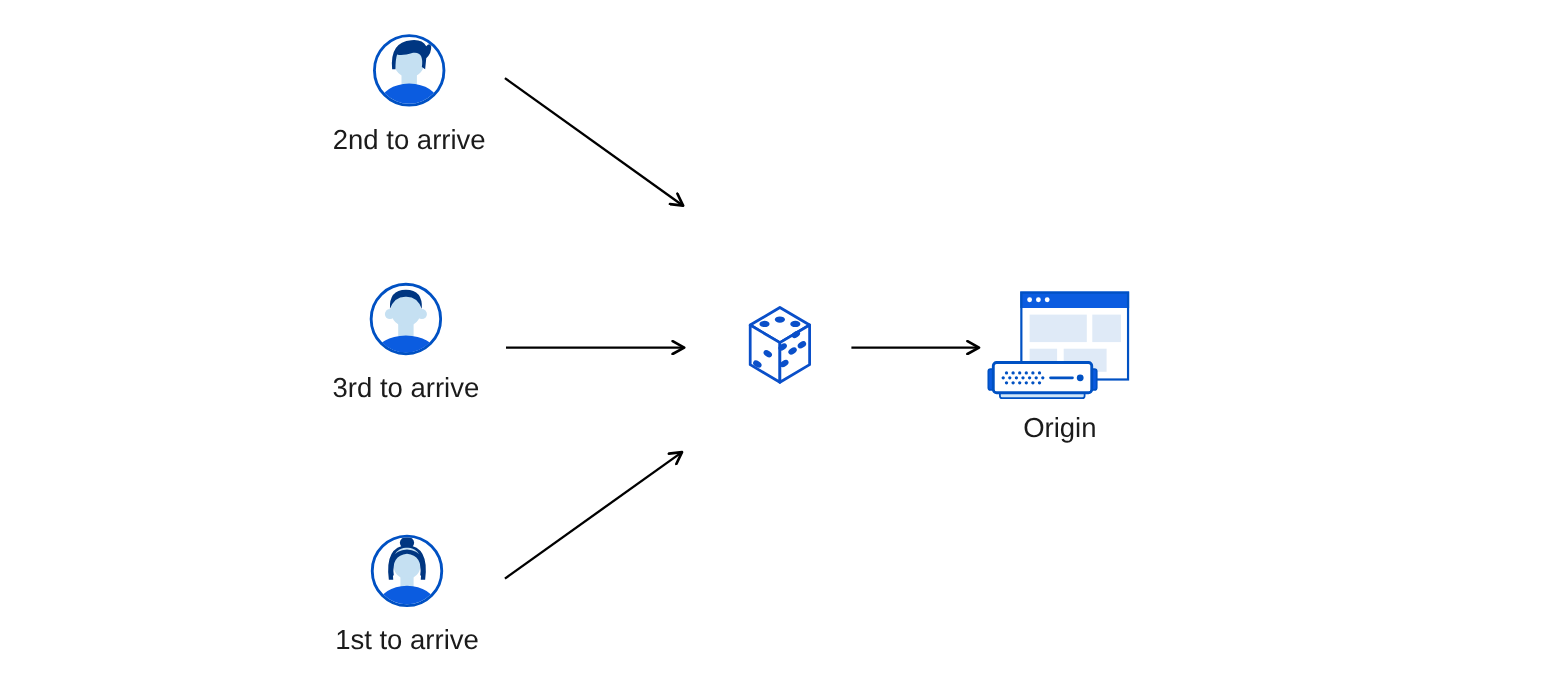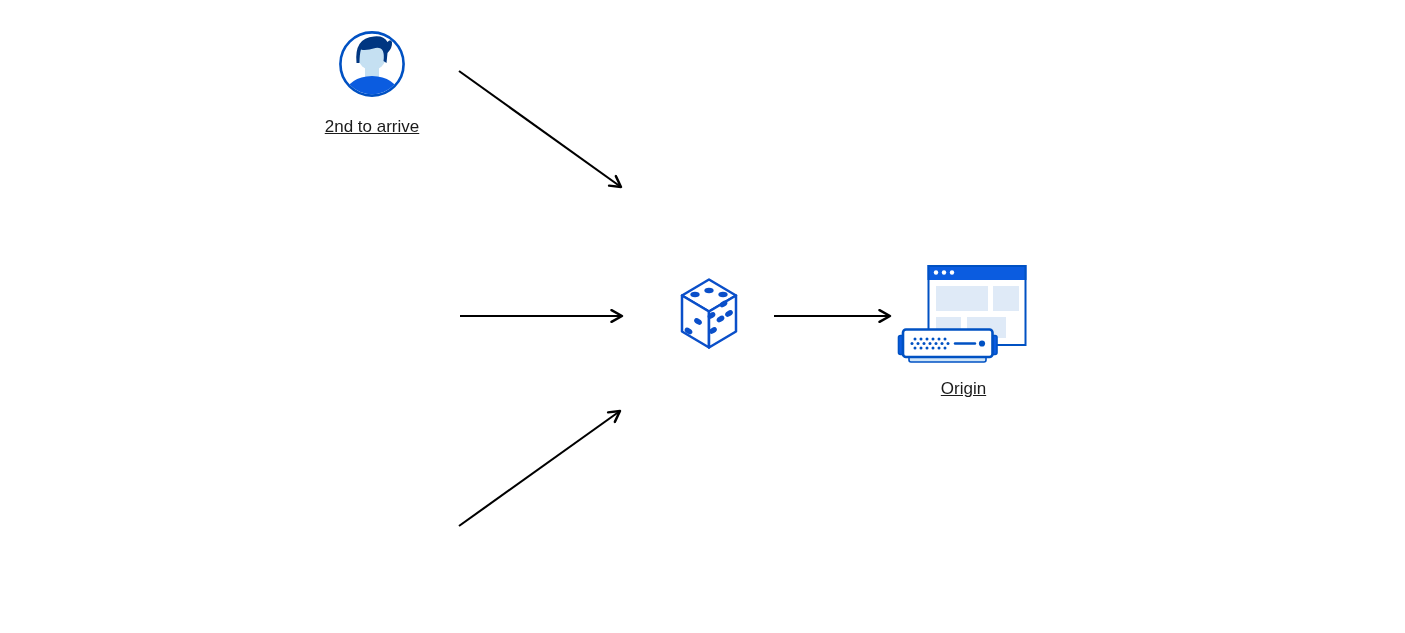--- a/index.html
+++ b/index.html
@@ -22,26 +22,25 @@
 
   .node {
     position: absolute;
     display: flex;
     flex-direction: column;
     align-items: center;
   }
 
   .node-label {
     margin-top: 19px;
-    font-size: 17px;
+    font-size: 25px;
     line-height: 20px;
     color: #1b1b1b;
     text-align: center;
     white-space: nowrap;
-    text-decoration: underline;
   }
 
   .origin-label { margin-top: 15px; text-align: right; }
 
   .avatar-svg { display: block; }
 </style>
 </head>
 <body>
 
 <div class="canvas">
@@ -70,21 +69,59 @@
         <rect x="27" y="33" width="14" height="16" fill="#c5e0f2"></rect>
         <path d="M5 68 Q9 47 34 46 Q59 47 63 68 Z" fill="#0b5ce0"></path>
         <rect x="20.5" y="10" width="27" height="30" rx="12.5" fill="#c5e0f2"></rect>
         <path d="M18.5 33 Q16 8 36 6.5 Q46 5.5 49.5 12 Q52.5 8.5 54 12 Q54.5 18 49.5 23 L48.5 33 L45.5 31
                  Q47.5 16.5 37.5 18 Q27.5 21 23 19.5 Q21.5 24 21.5 33 Z" fill="#003681"></path>
       </g>
     </svg>
     <div class="node-label">2nd to arrive</div>
   </div>
 
+  <div class="node" style="left:299px; top:256px; width:140px;">
+    <svg class="avatar-svg" width="68" height="68" viewBox="0 0 68 68" xmlns="http://www.w3.org/2000/svg">
+      <defs>
+          <clipPath id="clip-av2">
+            <circle cx="34" cy="34" r="30.4"></circle>
+          </clipPath>
+        </defs>
+      <circle cx="34" cy="34" r="31.6" fill="#ffffff" stroke="#0051c3" stroke-width="2.6"></circle>
+      <g clip-path="url(#clip-av2)">
+        <rect x="27" y="36" width="14" height="14" fill="#c5e0f2"></rect>
+        <path d="M5 68 Q8 50 34 49 Q60 50 63 68 Z" fill="#0b5ce0"></path>
+        <circle cx="19.5" cy="29.5" r="4.6" fill="#c5e0f2"></circle>
+        <circle cx="48.5" cy="29.5" r="4.6" fill="#c5e0f2"></circle>
+        <rect x="20.5" y="11.5" width="27" height="29" rx="13" fill="#c5e0f2"></rect>
+        <path d="M19.5 25 Q18.5 7.5 34 7.5 Q49.5 7.5 48.5 25 Q44.5 13.5 34 13.8 Q23.5 13.5 19.5 25 Z" fill="#003681"></path>
+      </g>
+    </svg>
+    <div class="node-label">3rd to arrive</div>
+  </div>
 
+  <div class="node" style="left:300px; top:485px; width:140px;">
+    <svg class="avatar-svg" width="68" height="68" viewBox="0 0 68 68" xmlns="http://www.w3.org/2000/svg">
+      <defs>
+          <clipPath id="clip-av3">
+            <circle cx="34" cy="34" r="30.4"></circle>
+          </clipPath>
+        </defs>
+      <circle cx="34" cy="34" r="31.6" fill="#ffffff" stroke="#0051c3" stroke-width="2.6"></circle>
+      <g clip-path="url(#clip-av3)">
+        <rect x="28" y="34" width="12" height="16" fill="#c5e0f2"></rect>
+        <path d="M6 68 Q10 48.5 34 47.5 Q58 48.5 62 68 Z" fill="#0b5ce0"></path>
+        <ellipse cx="34" cy="8.5" rx="6.5" ry="5.5" fill="#003681"></ellipse>
+        <path d="M17.5 42 Q13.5 12 34 10.5 Q54.5 12 50.5 42 L46.5 42 Q49 19.5 34 17.5 Q19 19.5 21.5 42 Z" fill="#003681"></path>
+        <rect x="22" y="13" width="24" height="28" rx="11" fill="#c5e0f2"></rect>
+        <path d="M18 40 Q15 16 34 14.5 Q53 16 50 40 L46 38 Q48.5 20 34 18.5 Q19.5 20 22 38 Z" fill="#003681"></path>
+      </g>
+    </svg>
+    <div class="node-label">1st to arrive</div>
+  </div>
 
   <div class="node" style="left:679px; top:277px; width:60px;">
     <svg width="60" height="74" viewBox="0 0 60 74" xmlns="http://www.w3.org/2000/svg">
       <g stroke="#0a4fc9" stroke-width="2.5" stroke-linejoin="round" fill="#ffffff">
         <path d="M30 2.5 L57 18.5 L30 34.5 L3 18.5 Z"></path>
         <path d="M3 18.5 L30 34.5 L30 70.5 L3 54.5 Z"></path>
         <path d="M57 18.5 L57 54.5 L30 70.5 L30 34.5 Z"></path>
       </g>
       <g fill="#0a4fc9">
 

